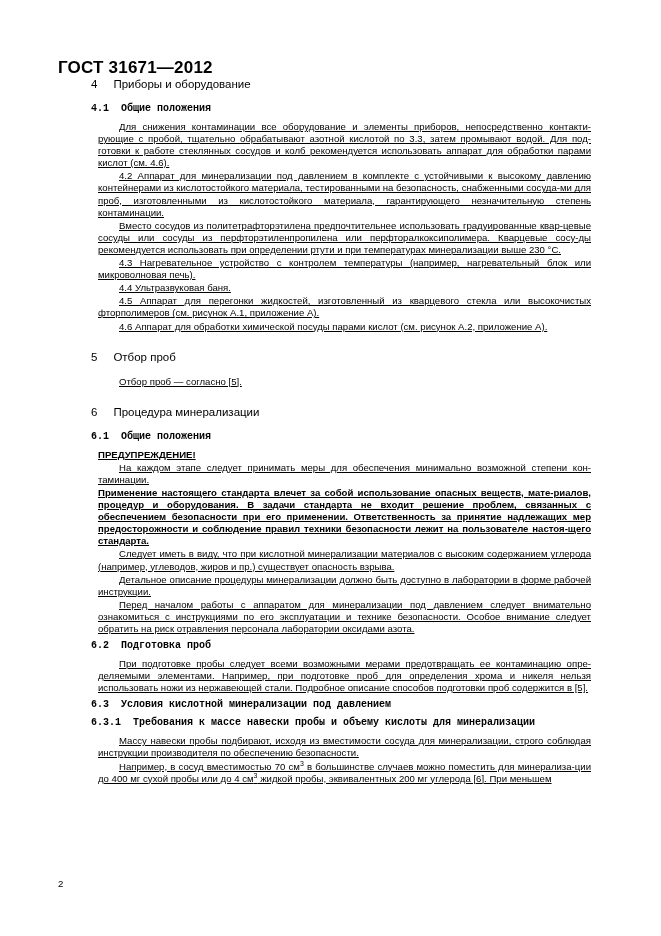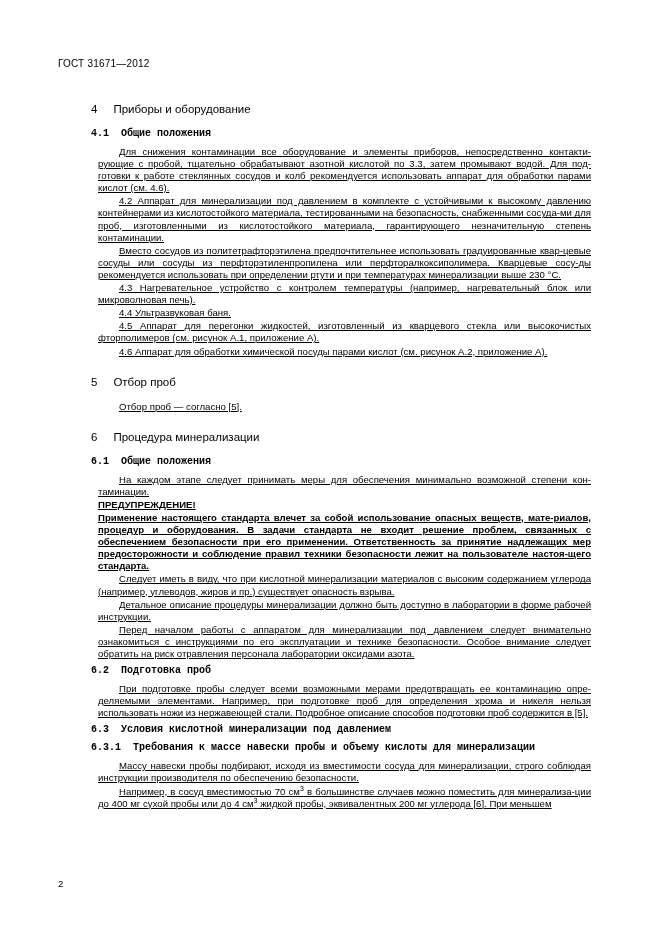--- a/index.html
+++ b/index.html
@@ -18,24 +18,23 @@
   .page {
     position: absolute;
     left: 0;
     top: 0;
     width: 661px;
     height: 936px;
     box-sizing: border-box;
     padding: 58px 58px 40px 58px;
   }
   .header {
-    font-size: 10px;
-    font-weight: normal;
+    font-size: 17px;
+    font-weight: bold;
     letter-spacing: 0.2px;
-    margin-bottom: 34px;
   }
   .content {
     padding-left: 33px;
     padding-right: 12px;
   }
   h2.section {
     font-size: 11.5px;
     font-weight: normal;
     margin: 0 0 13px 0;
     padding: 0;
@@ -108,22 +107,22 @@
     <h2 class="section"><span class="num">5</span>&nbsp;&nbsp;<span>Отбор проб</span></h2>
 
     <p class="para">Отбор проб — согласно [5].</p>
 
     <div class="gap-lg"></div>
 
     <h2 class="section"><span class="num">6</span>&nbsp;&nbsp;<span>Процедура минерализации</span></h2>
 
     <h3 class="sub"><span class="num">6.1</span>&nbsp;&nbsp;<span>Общие положения</span></h3>
 
+    <p class="para noindent bold">ПРЕДУПРЕЖДЕНИЕ!</p>
     <p class="para">На каждом этапе следует принимать меры для обеспечения минимально возможной степени кон-таминации.</p>
-    <p class="para noindent bold">ПРЕДУПРЕЖДЕНИЕ!</p>
     <p class="para noindent bold">Применение настоящего стандарта влечет за собой использование опасных веществ, мате-риалов, процедур и оборудования. В задачи стандарта не входит решение проблем, связанных с обеспечением безопасности при его применении. Ответственность за принятие надлежащих мер предосторожности и соблюдение правил техники безопасности лежит на пользователе настоя-щего стандарта.</p>
     <p class="para">Следует иметь в виду, что при кислотной минерализации материалов с высоким содержанием углерода (например, углеводов, жиров и пр.) существует опасность взрыва.</p>
     <p class="para">Детальное описание процедуры минерализации должно быть доступно в лаборатории в форме рабочей инструкции.</p>
     <p class="para">Перед началом работы с аппаратом для минерализации под давлением следует внимательно ознакомиться с инструкциями по его эксплуатации и технике безопасности. Особое внимание следует обратить на риск отравления персонала лаборатории оксидами азота.</p>
 
     <div class="gap-xs"></div>
 
     <h3 class="sub"><span class="num">6.2</span>&nbsp;&nbsp;<span>Подготовка проб</span></h3>
 
     <p class="para">При подготовке пробы следует всеми возможными мерами предотвращать ее контаминацию опре-деляемыми элементами. Например, при подготовке проб для определения хрома и никеля нельзя использовать ножи из нержавеющей стали. Подробное описание способов подготовки проб содержится в [5].</p>

